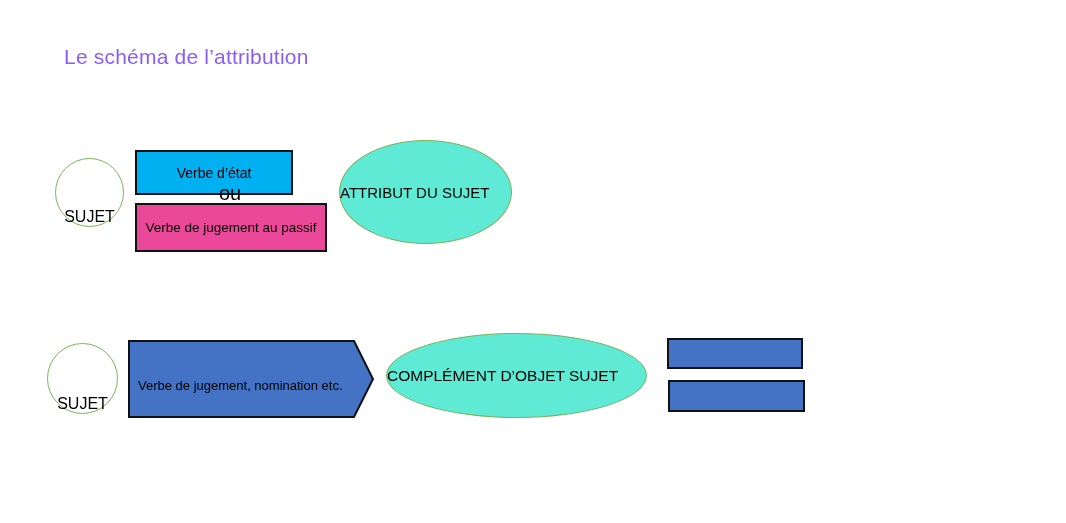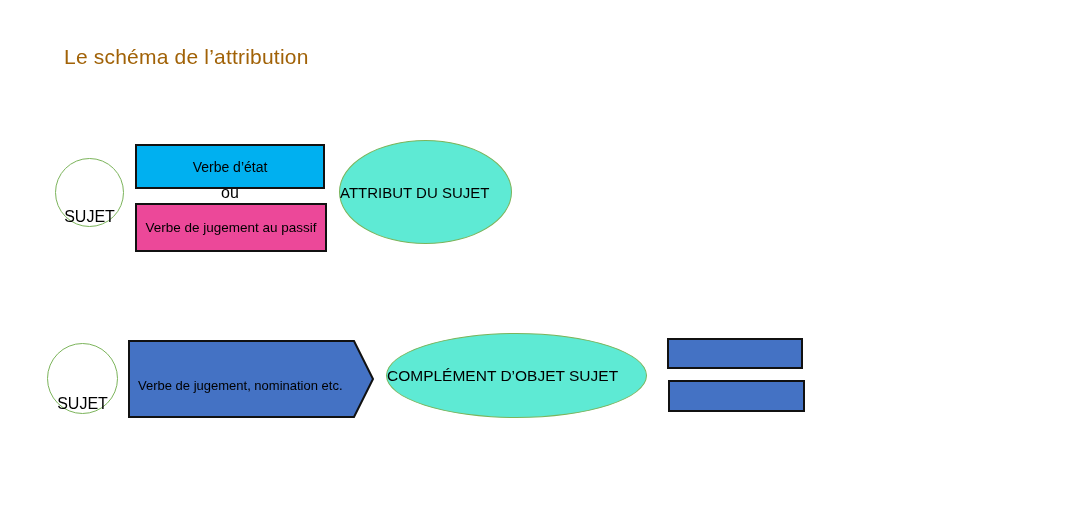--- a/index.html
+++ b/index.html
@@ -41,55 +41,55 @@
   .cyanbox {
     background: #00B0F0;
     border: 2px solid #111;
     display: flex; align-items: center; justify-content: center;
   }
   .cyanbox .lbl { font-size: 14px; white-space: nowrap; }
   .cyanbox .lbl-sm { font-size: 13.5px; white-space: nowrap; }
 
   .or-label {
     display: flex; align-items: center; justify-content: center;
-    font-size: 16px;
+    font-size: 20px;
   }
 
   .arrow-wrap { }
   .arrow-text {
     position: absolute; left: 10px; top: 0; bottom: 0; right: 0;
     display: flex; align-items: center;
     font-size: 13px; white-space: nowrap; margin-top: 12px;
   }
 
   .bluebar {
     background: #4472C4;
     border: 2px solid #111;
   }
 
   
   #circle-sujet-1   { left: 55px;  top: 158px; width: 69px;  height: 69px; }
-  #box-verbe-etat   { left: 135px; top: 144px; width: 190px; height: 45px; }
+  #box-verbe-etat   { left: 135px; top: 150px; width: 158px; height: 45px; }
   #or-connector     { left: 135px; top: 183px; width: 190px; height: 20px; }
   #box-verbe-passif { left: 135px; top: 203px; width: 192px; height: 49px; }
   #ellipse-attr-sujet { left: 339px; top: 140px; width: 173px; height: 104px; }
 
   #circle-sujet-2   { left: 47px;  top: 343px; width: 71px;  height: 71px; }
   #arrow-verbe      { left: 128px; top: 340px; width: 246px; height: 78px; }
   #ellipse-cod      { left: 386px; top: 333px; width: 261px; height: 85px; }
   #equals-top       { left: 667px; top: 338px; width: 136px; height: 31px; }
   #equals-bottom    { left: 668px; top: 380px; width: 137px; height: 32px; }
   #ellipse-attr-cod { left: 829px; top: 328px; width: 187px; height: 96px; }
 </style>
 </head>
 <body>
 
 <div id="canvas">
 
-  <div class="abs page-title" style="color: #a16207;">Le schéma de l’attribution</div>
+  <div class="abs page-title" style="color: #8b5cf6;">Le schéma de l’attribution</div>
 
   <div id="circle-sujet-1" class="abs circle" style="border-color: rgb(124, 180, 91);">
     <span class="lbl">SUJET</span>
   </div>
 
   <div id="box-verbe-etat" class="abs cyanbox" style="background-color: rgb(0, 176, 240); border-color: rgb(17, 17, 17);">
     <span class="lbl">Verbe d’état</span>
   </div>
 
   <div id="or-connector" class="abs or-label">ou</div>

